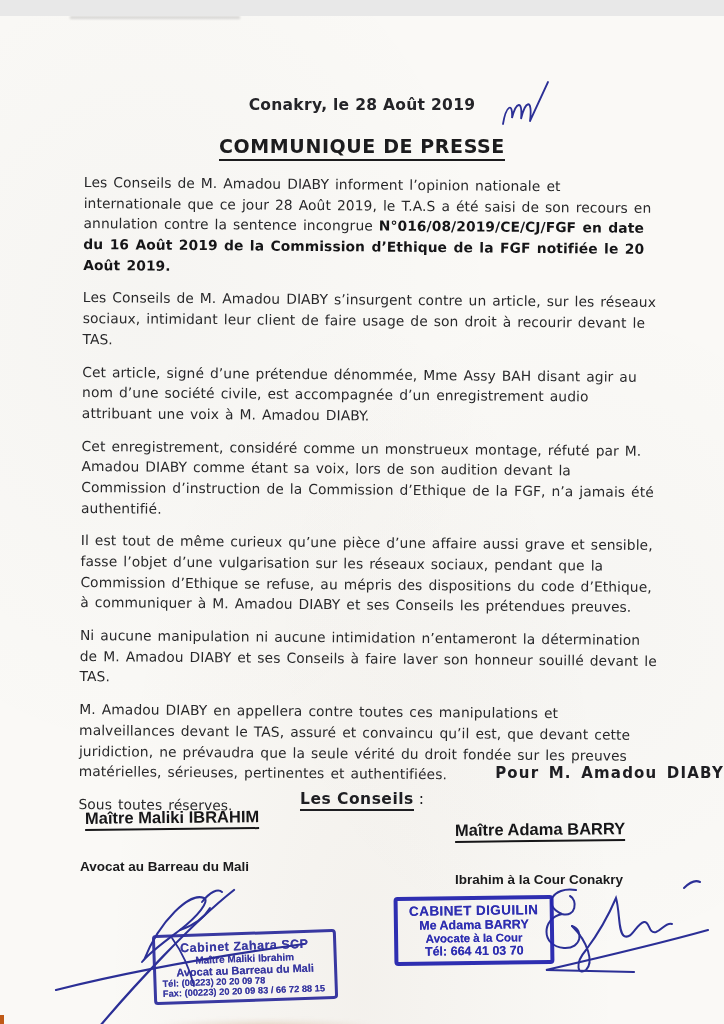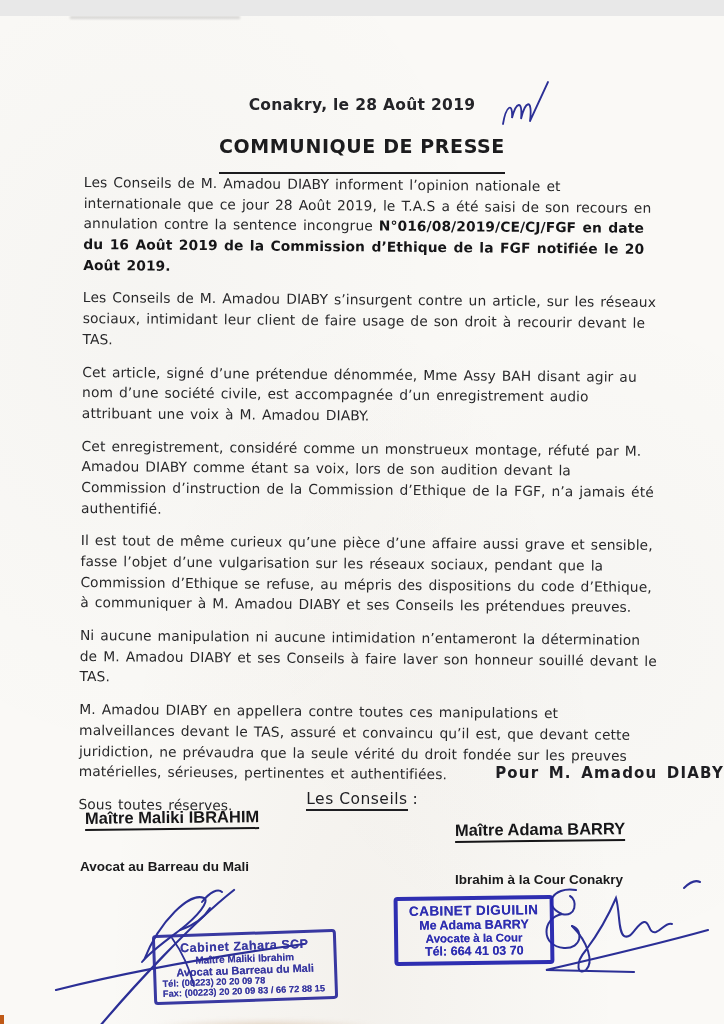--- a/index.html
+++ b/index.html
@@ -19,37 +19,37 @@
   .abs{position:absolute;}
   .top-streak{left:70px;top:0;width:170px;height:3px;background:rgba(130,130,130,0.28);filter:blur(1px);}
   .dateline{
     top:80px;left:0;width:100%;text-align:center;
     font-size:15.5px;font-weight:600;letter-spacing:0.3px;color:#242428;
   }
   .paraph{left:496px;top:58px;}
   .title-wrap{top:119px;left:0;width:100%;text-align:center;}
   .title-text{
     display:inline-block;font-size:19px;font-weight:700;letter-spacing:0.6px;
-    color:#1c1c1e;border-bottom:2.5px solid #1c1c1e;padding-bottom:15px;
+    color:#1c1c1e;border-bottom:2.5px solid #1c1c1e;padding-bottom:2px;
   }
   .body-block{
     top:156px;left:84px;width:580px;
     transform:rotate(0.5deg);transform-origin:left top;
   }
   .body-block p{
     margin:0 0 12px 0;
     font-size:13.8px;line-height:1.5;word-spacing:1.5px;letter-spacing:0.1px;
   }
   .body-block b{font-weight:700;color:#151517;}
   .pour-line{
     top:748px;left:0;width:100%;text-align:right;
     font-size:15px;font-weight:600;letter-spacing:1.2px;word-spacing:3px;color:#1e1e22;
   }
   .conseils-line{top:774px;left:0;width:100%;text-align:center;font-size:15.5px;color:#1e1e22;}
-  .conseils-line .u{font-weight:400;border-bottom:2px solid #1e1e22;padding-bottom:1px;letter-spacing:0.5px;}
+  .conseils-line .u{font-weight:700;border-bottom:2px solid #1e1e22;padding-bottom:1px;letter-spacing:0.5px;}
   .counsel-name{
     font-family:"Liberation Sans", sans-serif;font-size:16.5px;font-weight:700;color:#161618;
     border-bottom:2.5px solid #161618;padding-bottom:1px;display:inline-block;
   }
   .name-left{left:85px;top:792px;transform:rotate(-0.6deg);}
   .name-right{left:455px;top:804px;transform:rotate(-0.6deg);}
   .counsel-role{
     font-family:"Liberation Sans", sans-serif;font-size:13.5px;font-weight:700;color:#1a1a1c;
   }
   .role-left{left:80px;top:843px;}

